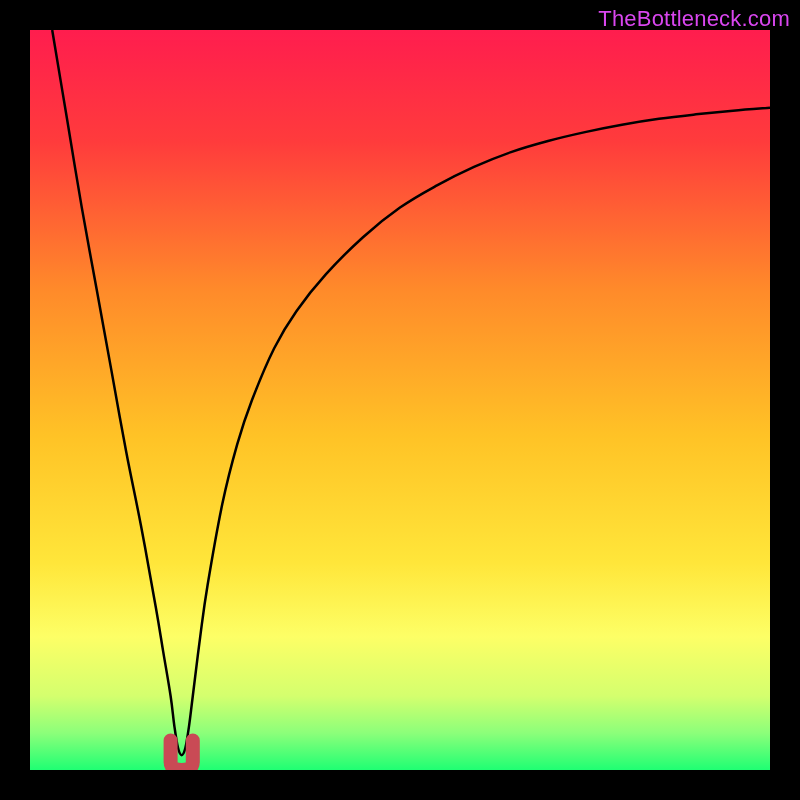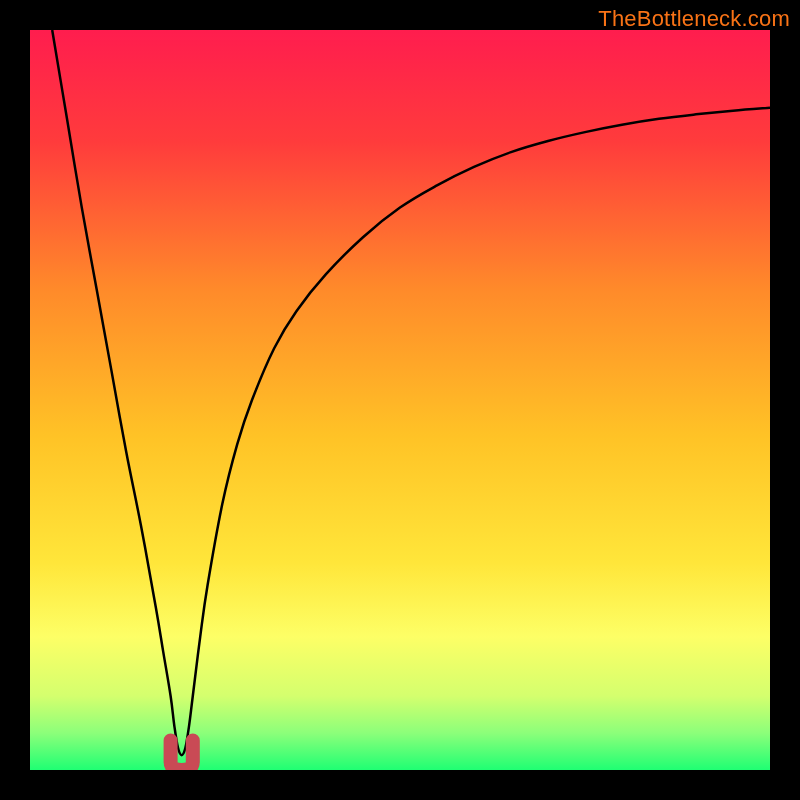--- a/index.html
+++ b/index.html
@@ -24,21 +24,21 @@
     width: 740px;
     height: 740px;
     overflow: hidden;
   }
   .watermark {
     position: absolute;
     top: 6px;
     right: 10px;
     font-size: 22px;
     font-weight: 500;
-    color: #f97316;
+    color: #d946ef;
     letter-spacing: 0.2px;
   }
 </style>
 </head>
 <body>
 
 <div class="frame">
   <div class="watermark">TheBottleneck.com</div>
   <div class="plot">
     <svg width="740" height="740" viewBox="0 0 740 740" preserveAspectRatio="none">

